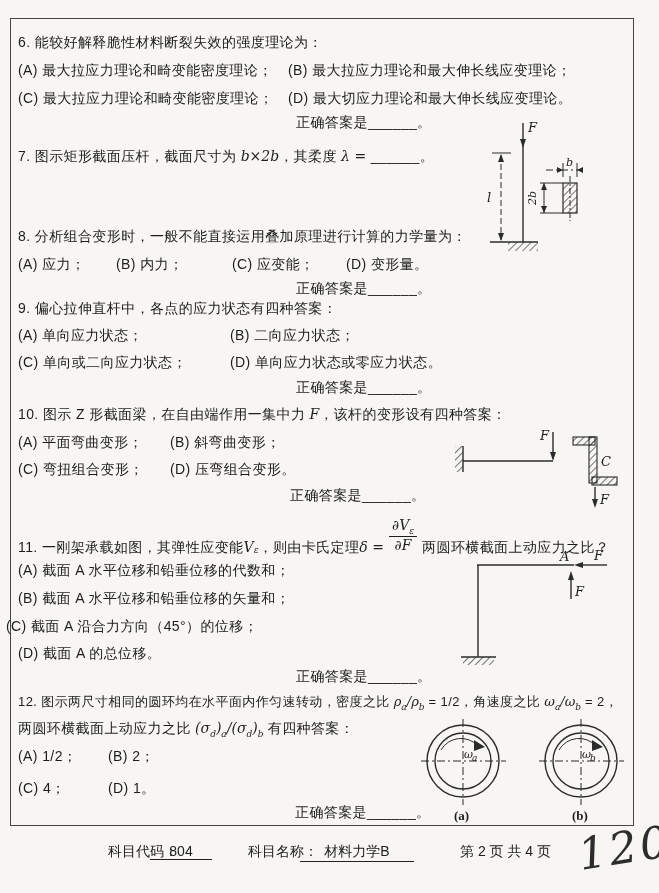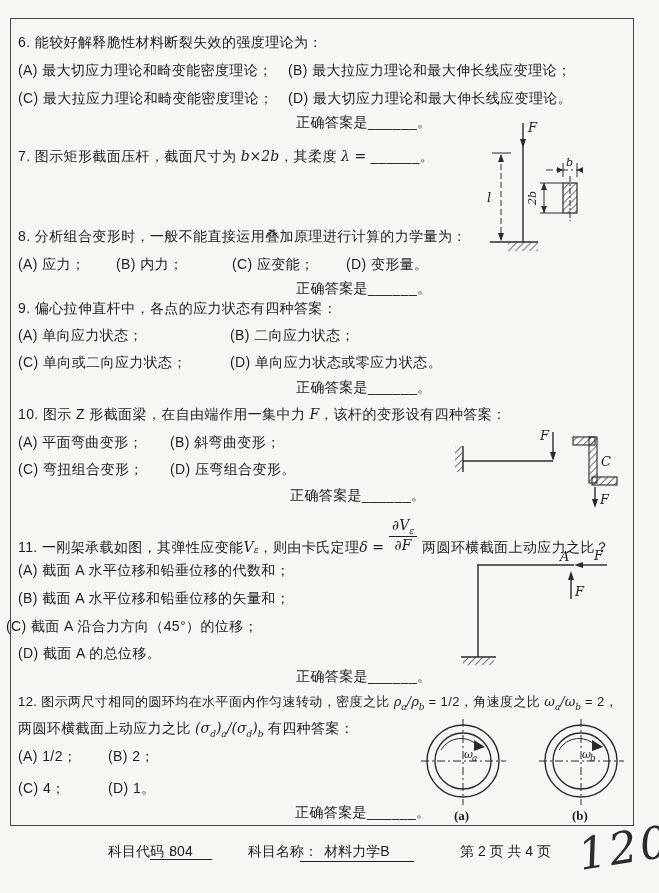--- a/index.html
+++ b/index.html
@@ -39,21 +39,21 @@
       <pattern id="h45" width="5" height="5" patternUnits="userSpaceOnUse" patternTransform="rotate(45)">
         <line x1="0" y1="0" x2="0" y2="5" stroke="#2e2e2e" stroke-width="1.3"></line>
       </pattern>
     </defs>
   </svg>
 
   <div class="content-box"></div>
   <div class="scan-edge"></div>
 
   <div class="t" style="left:18px;top:34px">6. 能较好解释脆性材料断裂失效的强度理论为：</div>
-  <div class="t" style="left:18px;top:62px">(A) 最大切应力理论和畸变能密度理论；</div>
+  <div class="t" style="left:18px;top:62px">(A) 最大拉应力理论和畸变能密度理论；</div>
   <div class="t" style="left:288px;top:62px">(B) 最大拉应力理论和最大伸长线应变理论；</div>
   <div class="t" style="left:18px;top:90px">(C) 最大拉应力理论和畸变能密度理论；</div>
   <div class="t" style="left:288px;top:90px">(D) 最大切应力理论和最大伸长线应变理论。</div>
   <div class="t" style="left:296px;top:114px">正确答案是______。</div>
 
   <div class="t" style="left:18px;top:148px"><span>7. 图示矩形截面压杆，截面尺寸为 </span><span class="mv">b×2b</span><span>，其柔度 </span><span class="mv">λ = </span><span>______</span><span>。</span></div>
 
   <svg class="figsvg" style="left:484px;top:112px" width="120" height="150" viewBox="0 0 120 150">
     <line x1="39" y1="11" x2="39" y2="130" class="stroke"></line>
     <polygon points="36,27 42,27 39,36" class="fillb"></polygon>

